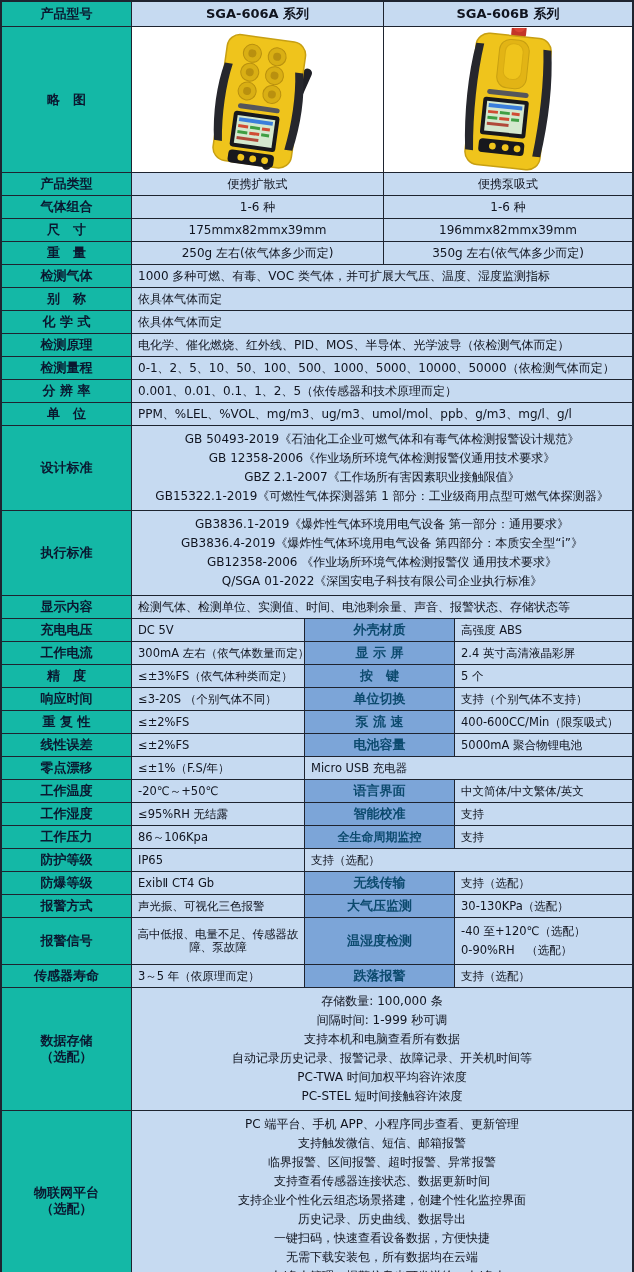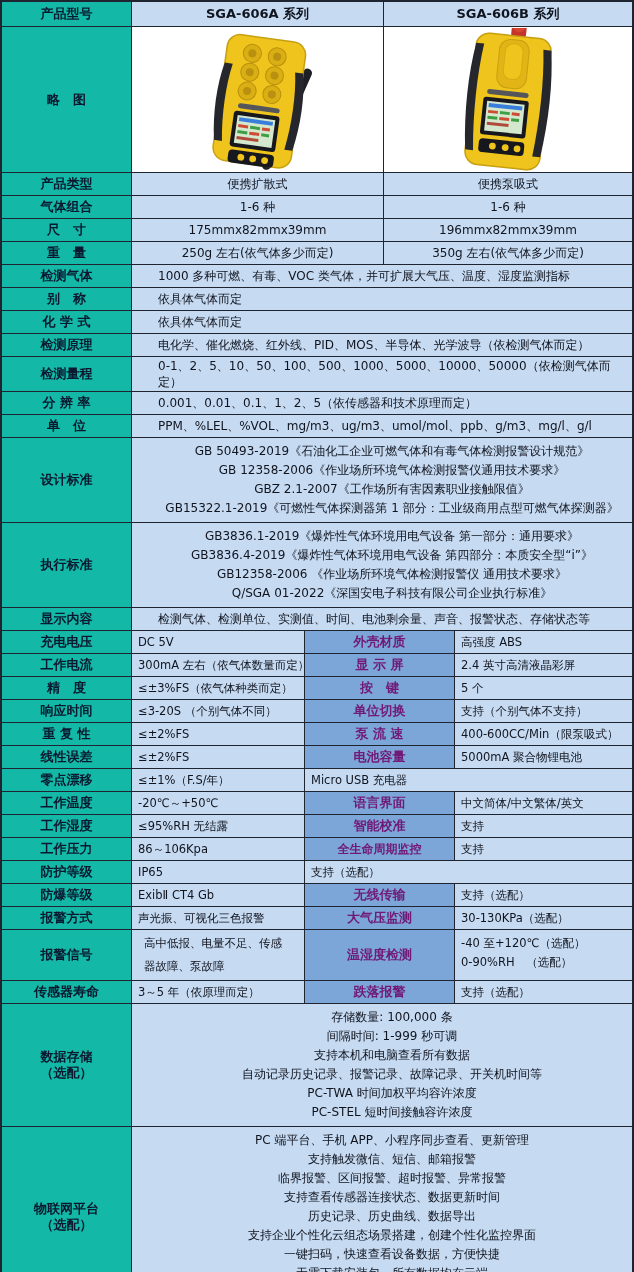--- a/index.html
+++ b/index.html
@@ -18,25 +18,25 @@
   .cell:last-child{border-right:none;}
   .lbl{
     width:130px;flex:0 0 130px;background:#14b8a6;justify-content:center;
     font-weight:bold;font-size:13px;color:#0A1830;text-align:center;
     line-height:16px;flex-direction:column;
   }
   .val{background:#C6DAF1;font-size:12px;color:#10141F;padding:1px 6px;line-height:16px;}
   .center{justify-content:center;text-align:center;}
   .colA{width:252px;flex:0 0 252px;text-align:right;}
   .colB{flex:1;}
-  .full{flex:1;margin-left:20px;}
+  .full{flex:1;}
   .v1{width:173px;flex:0 0 173px;font-size:11.5px;white-space:nowrap;}
-  .v1.wrap{white-space:normal;line-height:23px;padding:2px 12px;}
+  .v1.wrap{white-space:normal;line-height:13px;padding:2px 0;text-align:center;}
   .l2{width:150px;flex:0 0 150px;background:#7CA5D8;justify-content:center;
-      font-weight:bold;font-size:13px;color:#701a75;text-align:center;}
+      font-weight:bold;font-size:13px;color:#0c4a6e;text-align:center;}
   .v2{flex:1;font-size:11.5px;white-space:nowrap;}
   .hdr .val{font-weight:bold;font-size:13px;}
   .hdr{min-height:24px;}
   .sketch .cell{height:145px;}
   .imgcell{background:#FFFFFF;justify-content:center;}
   .block{display:block;padding:4px 6px;text-align:center;}
   .line{line-height:19px;white-space:nowrap;font-size:12px;}
   .v2lines{display:block;padding:4px 6px;white-space:normal;}
   .v2lines .line{font-size:11.5px;}
   .sm{font-size:12px;text-align:right;}
@@ -313,21 +313,21 @@
   <div class="row">
     <div class="cell lbl">
       <span>物联网平台</span>
       <span>（选配）</span>
     </div>
     <div class="cell val full block">
       <div class="line">PC 端平台、手机 APP、小程序同步查看、更新管理</div>
       <div class="line">支持触发微信、短信、邮箱报警</div>
       <div class="line">临界报警、区间报警、超时报警、异常报警</div>
       <div class="line">支持查看传感器连接状态、数据更新时间</div>
+      <div class="line">支持企业个性化云组态场景搭建，创建个性化监控界面</div>
       <div class="line">历史记录、历史曲线、数据导出</div>
-      <div class="line">支持企业个性化云组态场景搭建，创建个性化监控界面</div>
       <div class="line">一键扫码，快速查看设备数据，方便快捷</div>
       <div class="line">无需下载安装包，所有数据均在云端</div>
       <div class="line">一人/多人管理，报警信息也可发送给一人/多人</div>
     </div>
   </div>
 
 </div>
 
 </body></html>

